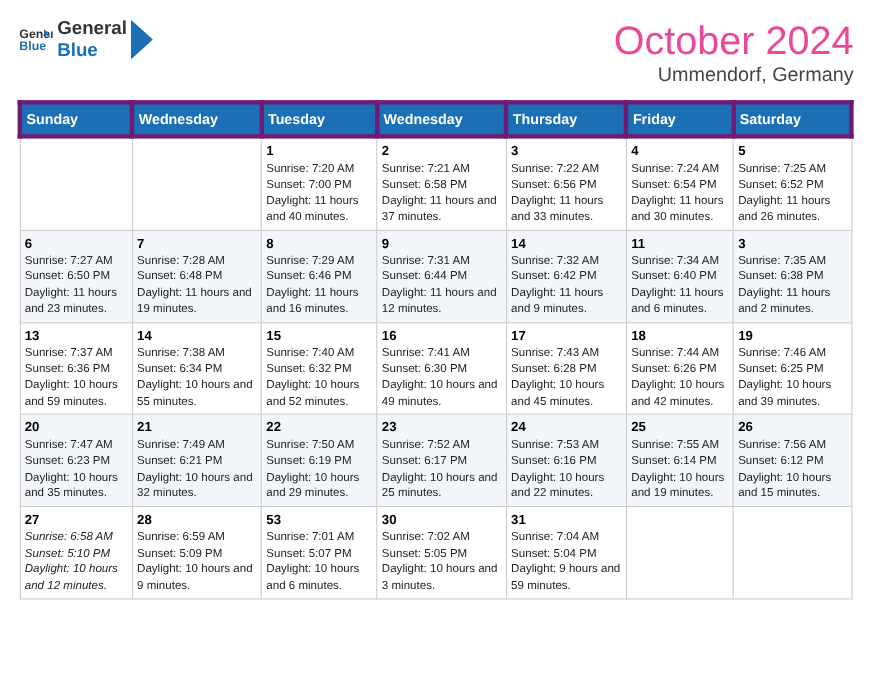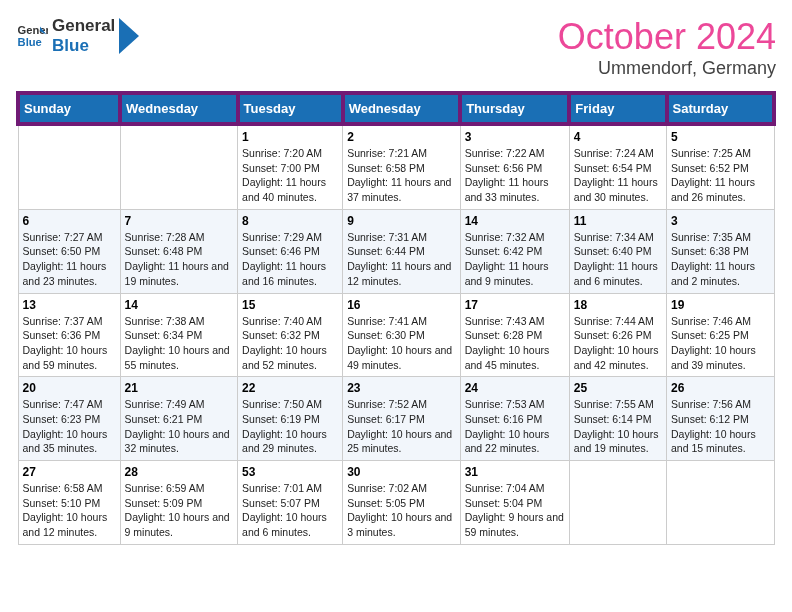--- a/index.html
+++ b/index.html
@@ -276,21 +276,21 @@
         <td>
           <span class="day-num">26</span>
           <div class="day-info" style="white-space: pre-line;">Sunrise: 7:56 AM
 Sunset: 6:12 PM
 Daylight: 10 hours and 15 minutes.</div>
         </td>
       </tr>
       <tr>
         <td>
           <span class="day-num">27</span>
-          <div class="day-info" style="white-space: pre-line;">Sunrise: 6:58 AM
+          <div class="day-info" style="white-space: pre-line; font-style: italic;">Sunrise: 6:58 AM
 Sunset: 5:10 PM
 Daylight: 10 hours and 12 minutes.</div>
         </td>
         <td>
           <span class="day-num">28</span>
           <div class="day-info" style="white-space: pre-line;">Sunrise: 6:59 AM
 Sunset: 5:09 PM
 Daylight: 10 hours and 9 minutes.</div>
         </td>
         <td>

